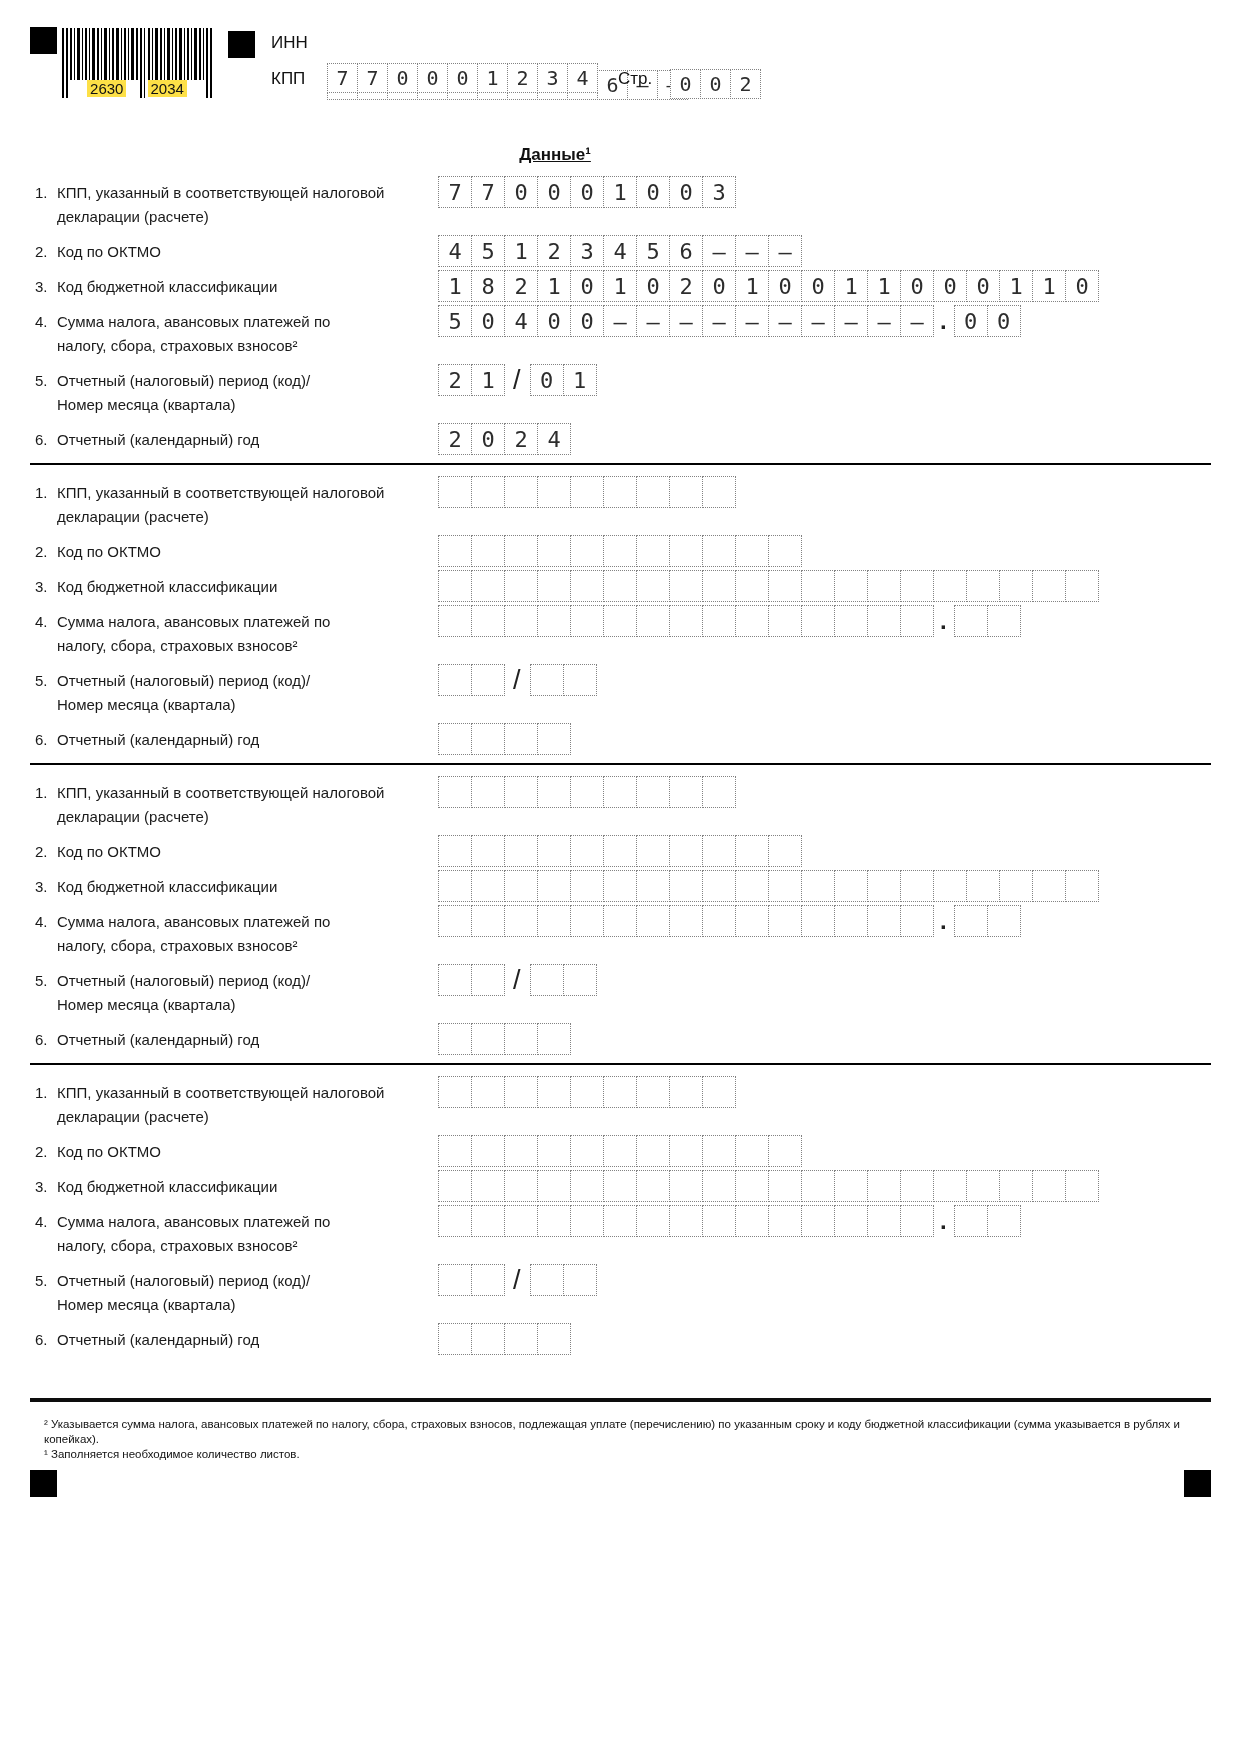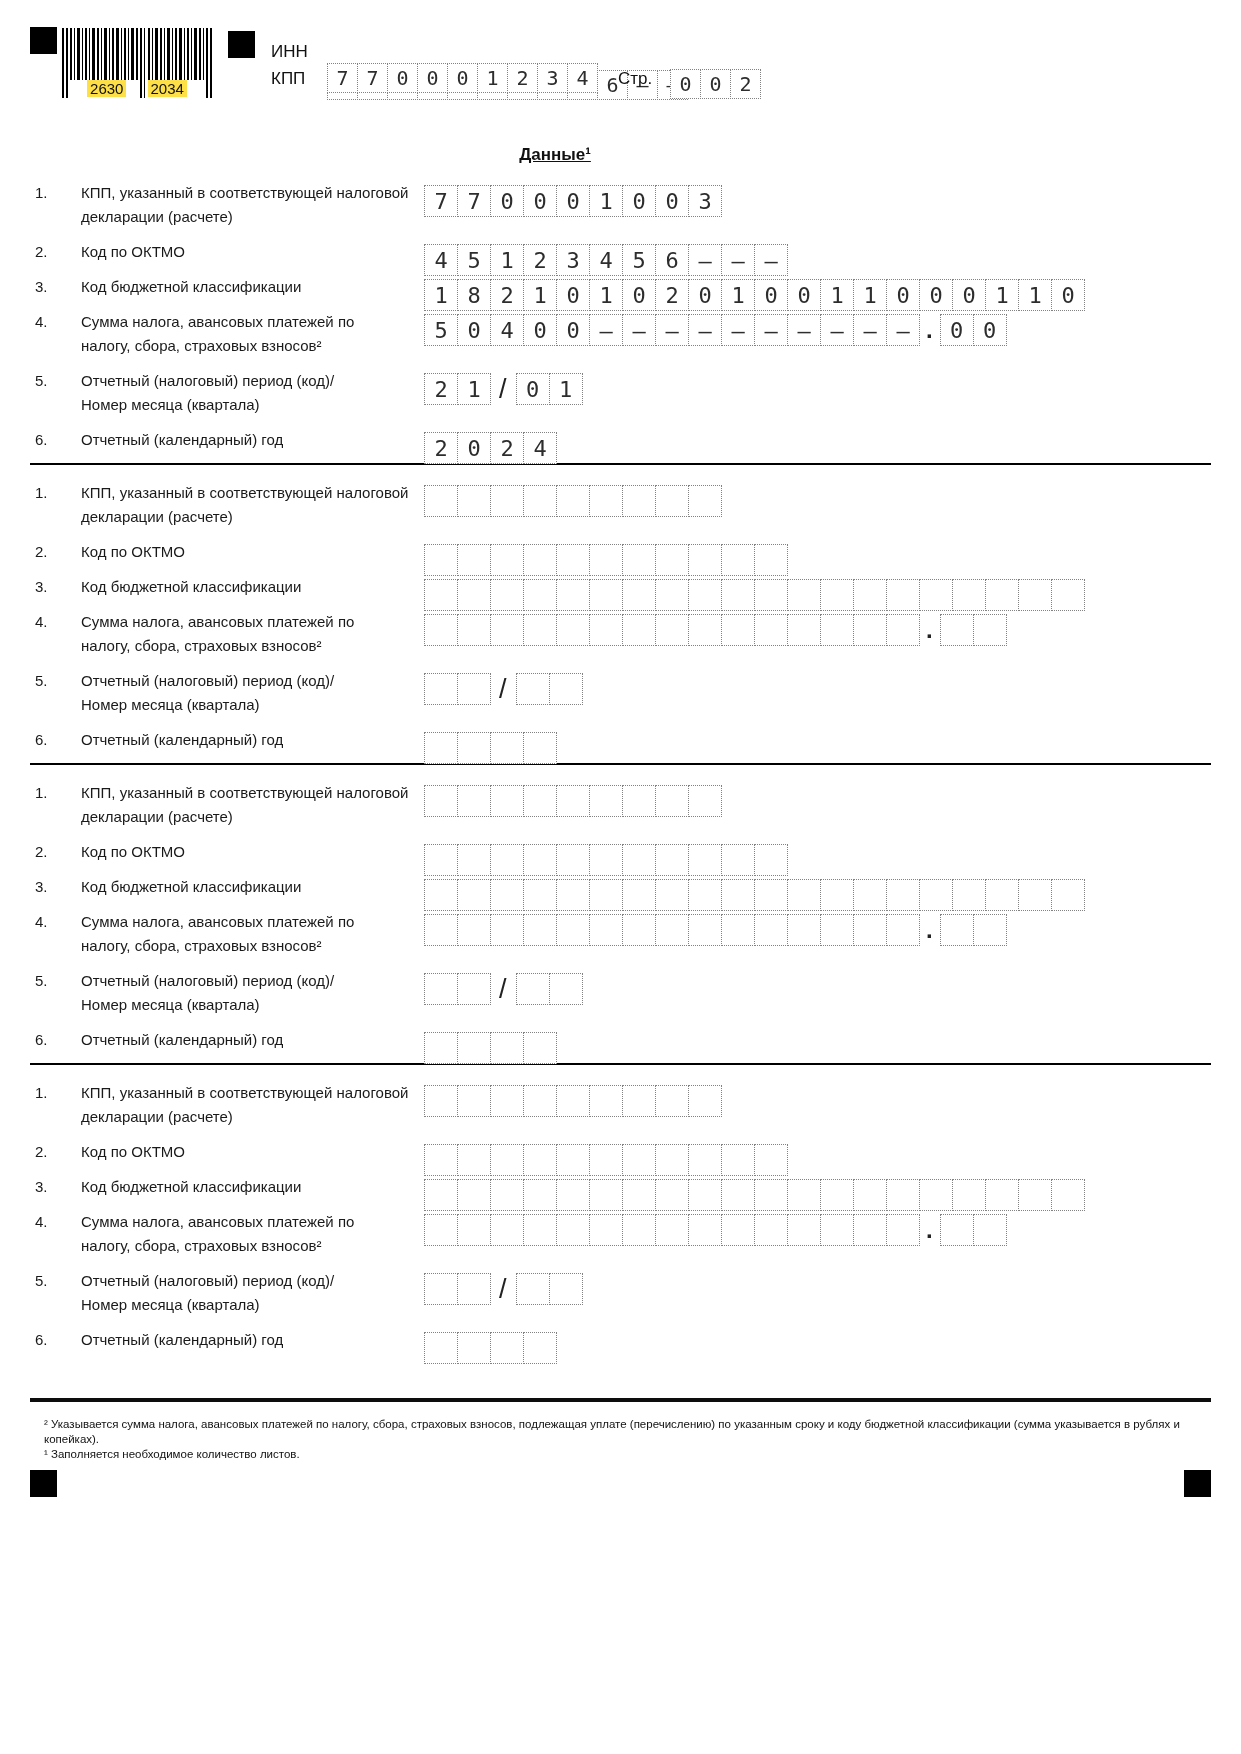--- a/index.html
+++ b/index.html
@@ -21,21 +21,21 @@
   .barcode{position:absolute;left:62px;top:28px;width:150px;height:76px;}
   .barcode svg{display:block;}
   .barcode-nums{
     position:absolute;top:52px;left:4px;right:4px;
     display:flex;justify-content:space-evenly;
     font-size:15px;color:#111;
   }
   .barcode-nums span{background:#fde047;padding:0 3px;}
 
   .hlabel{position:absolute;font-size:17px;color:#111;}
-  .lbl-inn{left:271px;top:42px;text-align:center;}
+  .lbl-inn{left:271px;top:33px;text-align:center;}
   .lbl-kpp{left:271px;top:69px;}
   .lbl-str{left:618px;top:69px;}
 
   .cellstrip{position:absolute;white-space:nowrap;font-size:0;}
   .strip-inn{left:327px;top:27px;margin-top:43px;}
   .strip-kpp{left:327px;top:63px;}
   .strip-page{left:670px;top:63px;margin-top:6px;}
 
   .cell{
     display:inline-flex;align-items:center;justify-content:center;
@@ -48,22 +48,22 @@
   .hcell{width:31px;height:30px;font-size:20px;}
 
   .form-title{
     position:absolute;left:0;top:145px;width:1110px;
     text-align:center;font-size:17px;font-weight:bold;color:#111;text-decoration:underline;
   }
 
   .blocks{position:absolute;left:30px;top:181px;width:1181px;}
   .frow{position:relative;display:flex;padding-left:5px;margin-bottom:11px;}
   .fnum{width:22px;flex:0 0 22px;font-size:15px;line-height:24px;}
-  .flabel{max-width:330px;font-size:15px;line-height:24px;margin-left:24px;}
-  .fcells{position:absolute;left:394px;top:-5px;white-space:nowrap;font-size:0;margin-top:9px;}
+  .flabel{max-width:330px;font-size:15px;line-height:24px;}
+  .fcells{position:absolute;left:408px;top:-5px;white-space:nowrap;font-size:0;}
   .cellgroup{display:inline-block;font-size:0;vertical-align:top;}
   .sep-dot{
     display:inline-flex;align-items:flex-end;height:30px;
     font-size:24px;font-weight:bold;color:#222;
     margin:0 7px;vertical-align:top;
   }
   .sep-slash{
     display:inline-flex;align-items:center;height:32px;
     font-size:27px;color:#222;margin:0 9px;vertical-align:top;
   }

